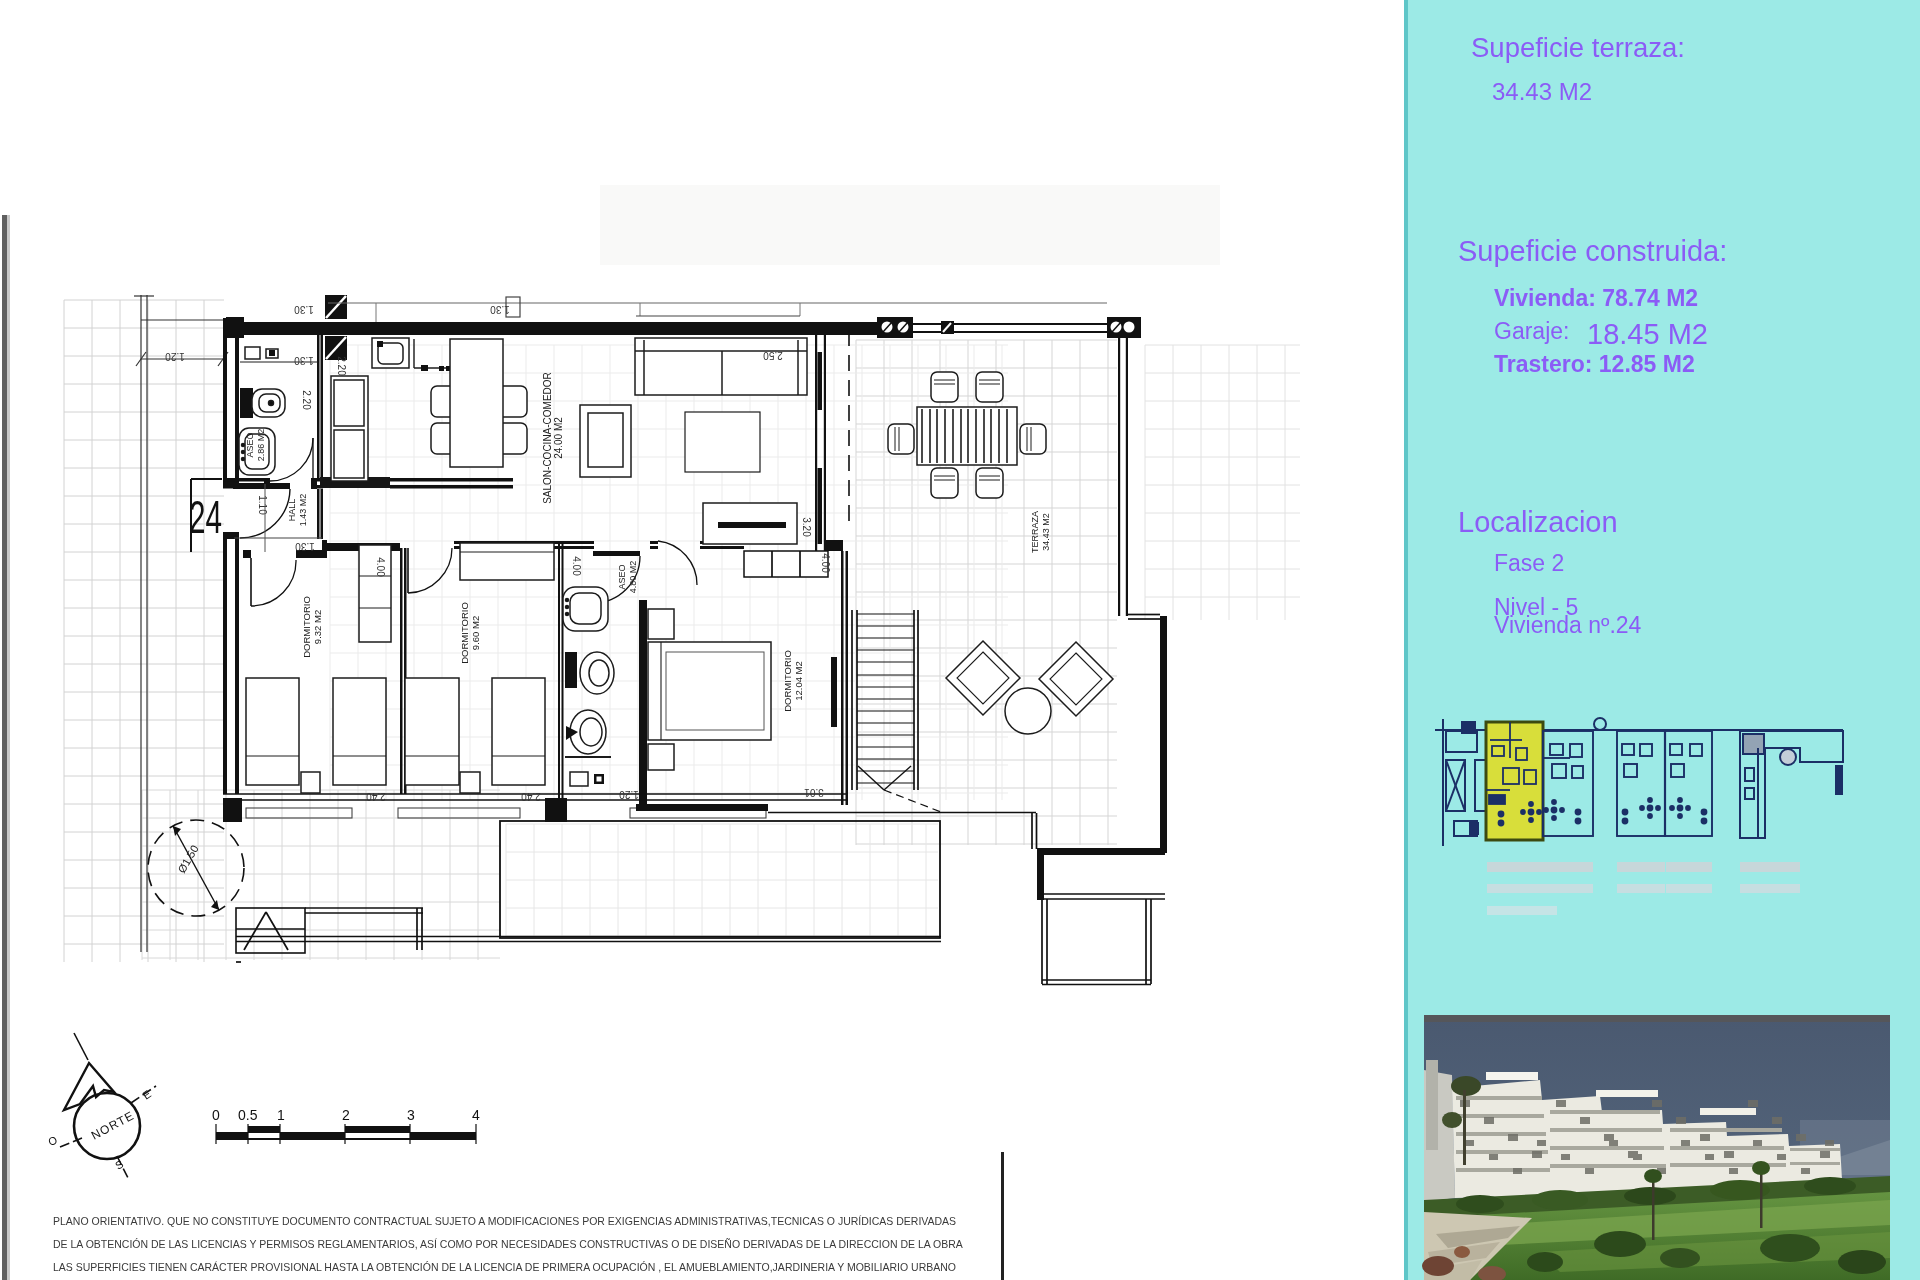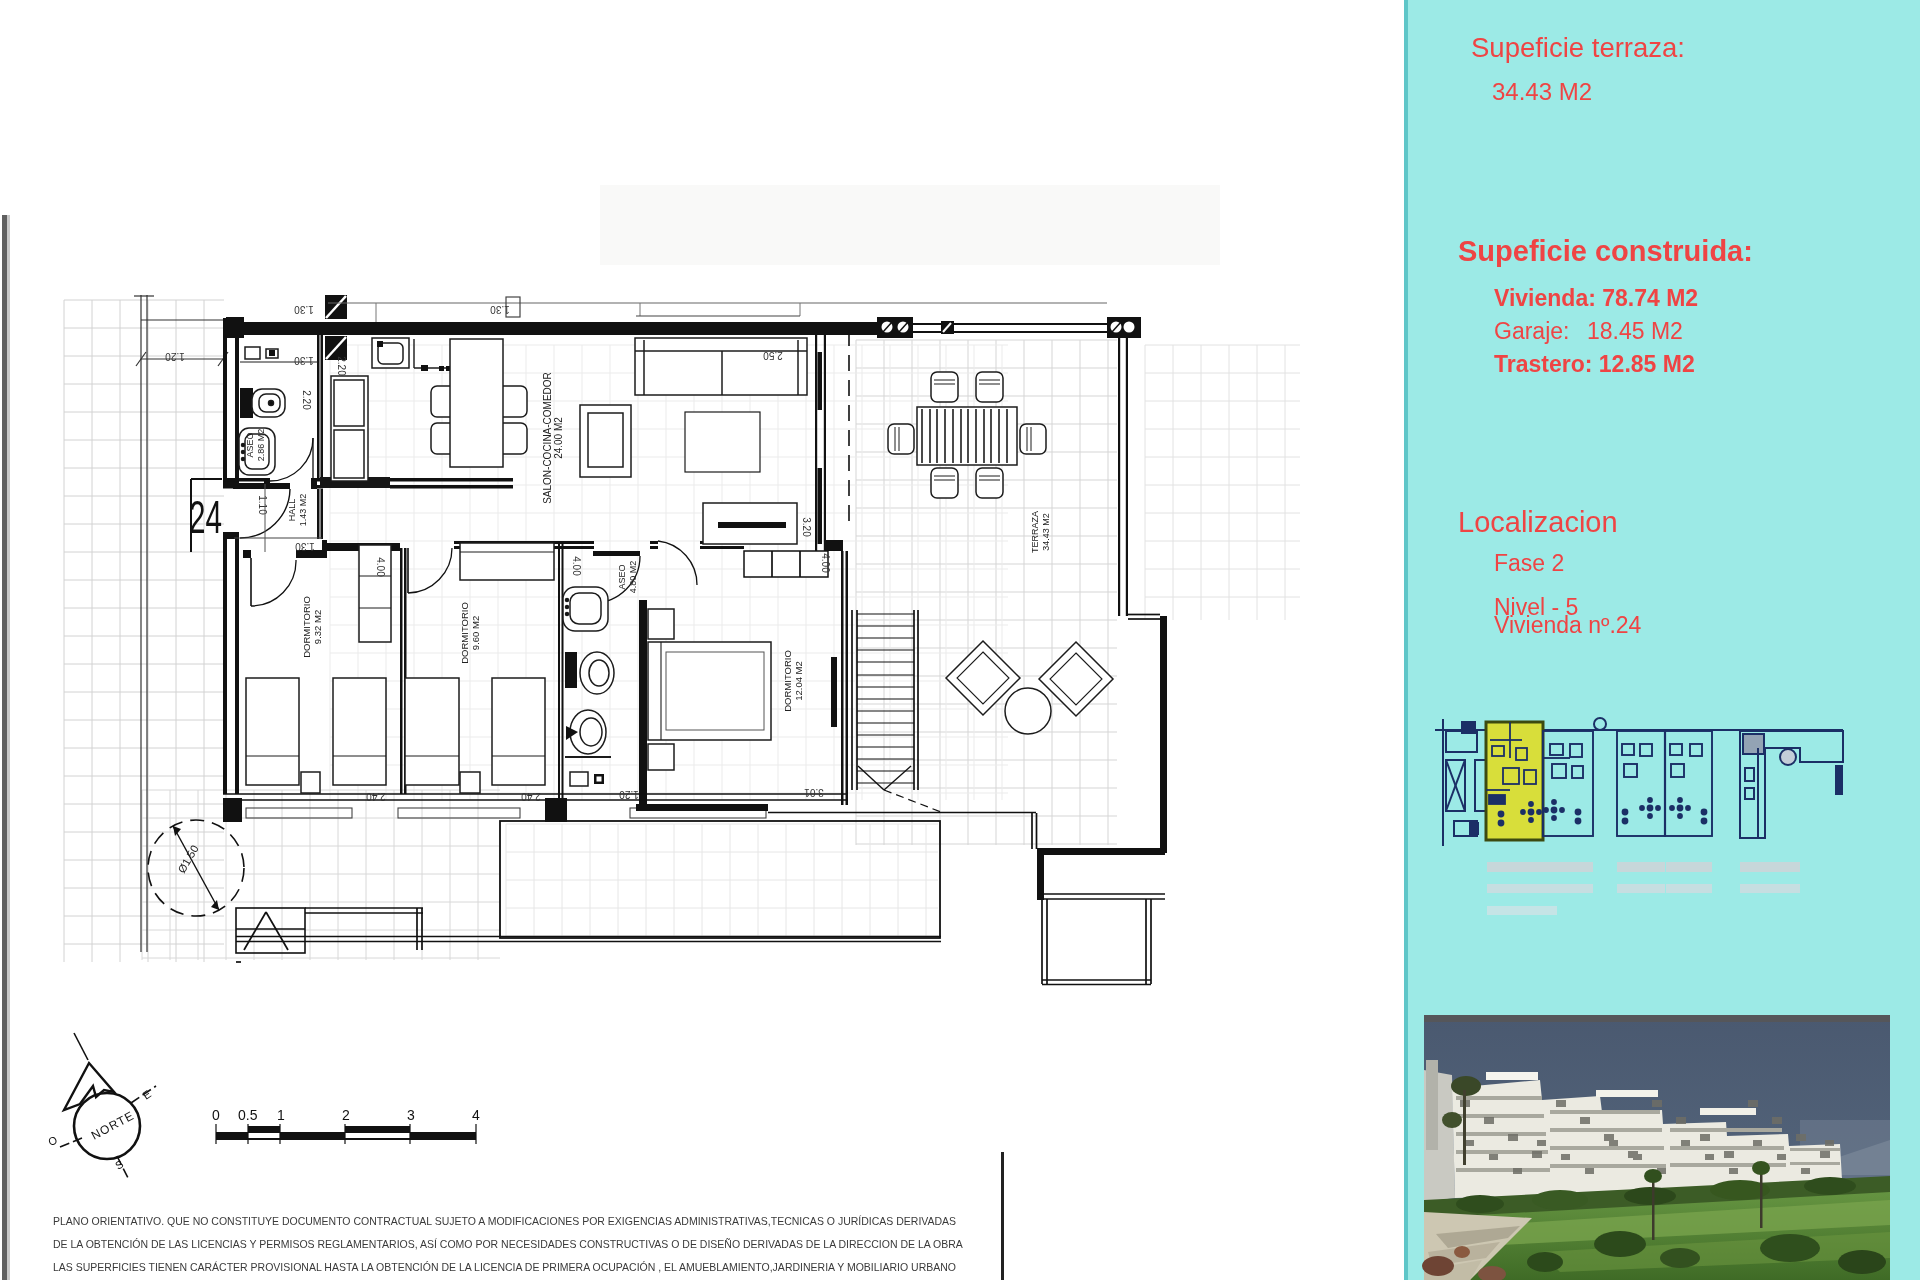--- a/index.html
+++ b/index.html
@@ -1,17 +1,17 @@
 <!DOCTYPE html>
 <html><head><meta charset="utf-8">
 <style>
 html,body{margin:0;padding:0;width:1920px;height:1280px;background:#fff;overflow:hidden;}
 *{font-family:"Liberation Sans", sans-serif;}
 #page{position:relative;width:1920px;height:1280px;background:#ffffff;}
-.ct{position:absolute;color:#ef4444;white-space:nowrap;}
+.ct{position:absolute;color:#8b5cf6;white-space:nowrap;}
 </style></head><body>
 <div id="page">
 <svg width="1920" height="1280" viewBox="0 0 1920 1280" style="position:absolute;left:0;top:0" xmlns="http://www.w3.org/2000/svg">
 <defs>
 <linearGradient id="skyg" x1="0" y1="0" x2="0" y2="1">
 <stop offset="0" stop-color="#4a5970"></stop>
           <stop offset="0.8" stop-color="#55667c"></stop>
           <stop offset="1" stop-color="#5d6e84"></stop>
 </linearGradient>
 <linearGradient id="lawng" x1="0" y1="0" x2="0" y2="1">
@@ -728,21 +728,21 @@
         <ellipse cx="1492" cy="1274" rx="14" ry="8" fill="#7d5340"></ellipse>
         <ellipse cx="1462" cy="1252" rx="8" ry="6" fill="#8a5a40"></ellipse>
         <rect x="1652" y="1180" width="2.5" height="60" fill="#3d3a2c"></rect>
         <ellipse cx="1653" cy="1176" rx="9" ry="7" fill="#314f1e"></ellipse>
         <rect x="1760" y="1172" width="2.5" height="56" fill="#3d3a2c"></rect>
         <ellipse cx="1761" cy="1168" rx="9" ry="7" fill="#35531f"></ellipse>
       </g>
     </svg>
 <div class="ct" style="left:1471px;top:32px;font-size:27.5px;font-weight:400;letter-spacing:0px">Supeficie terraza:</div>
 <div class="ct" style="left:1492px;top:78px;font-size:24px;font-weight:400;letter-spacing:0px">34.43 M2</div>
-<div class="ct" style="left:1458px;top:235px;font-size:29px;font-weight:700;letter-spacing:0px">Supeficie construida:</div>
+<div class="ct" style="left:1458px;top:235px;font-size:29px;font-weight:400;letter-spacing:0px">Supeficie construida:</div>
 <div class="ct" style="left:1494px;top:285px;font-size:23px;font-weight:700;letter-spacing:0px">Vivienda: 78.74 M2</div>
 <div class="ct" style="left:1494px;top:318px;font-size:23px;font-weight:400;letter-spacing:0px">Garaje:</div>
-<div class="ct" style="left:1587px;top:318px;font-size:23px;font-weight:400;letter-spacing:0px">18.45 M2</div>
+<div class="ct" style="left:1587px;top:318px;font-size:29px;font-weight:400;letter-spacing:0px">18.45 M2</div>
 <div class="ct" style="left:1494px;top:351px;font-size:23px;font-weight:700;letter-spacing:0px">Trastero: 12.85 M2</div>
 <div class="ct" style="left:1458px;top:506px;font-size:29px;font-weight:400;letter-spacing:0px">Localizacion</div>
 <div class="ct" style="left:1494px;top:550px;font-size:23px;font-weight:400;letter-spacing:0px">Fase 2</div>
 <div class="ct" style="left:1494px;top:594px;font-size:23px;font-weight:400;letter-spacing:0px">Nivel - 5</div>
 <div class="ct" style="left:1494px;top:612px;font-size:23px;font-weight:400;letter-spacing:0px">Vivienda nº.24</div>
 </div>
 </body></html>

